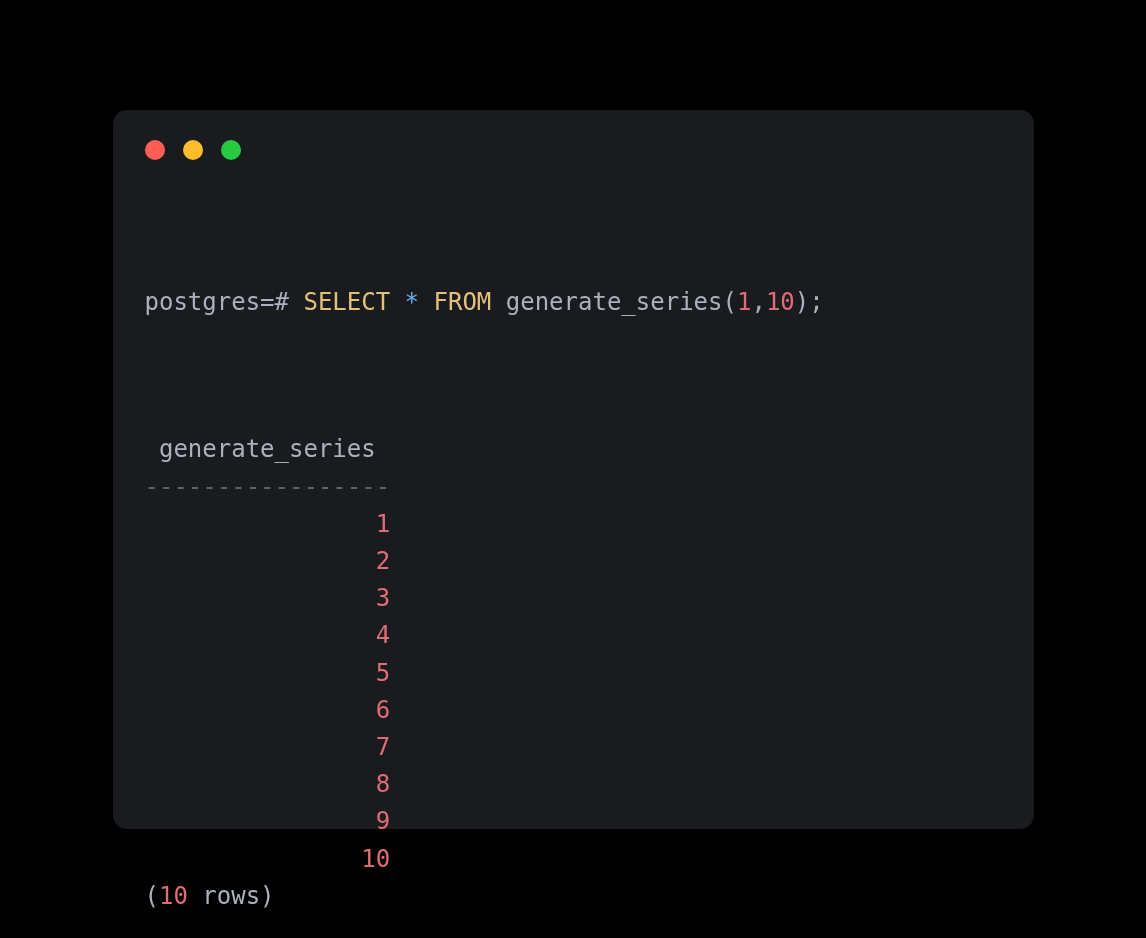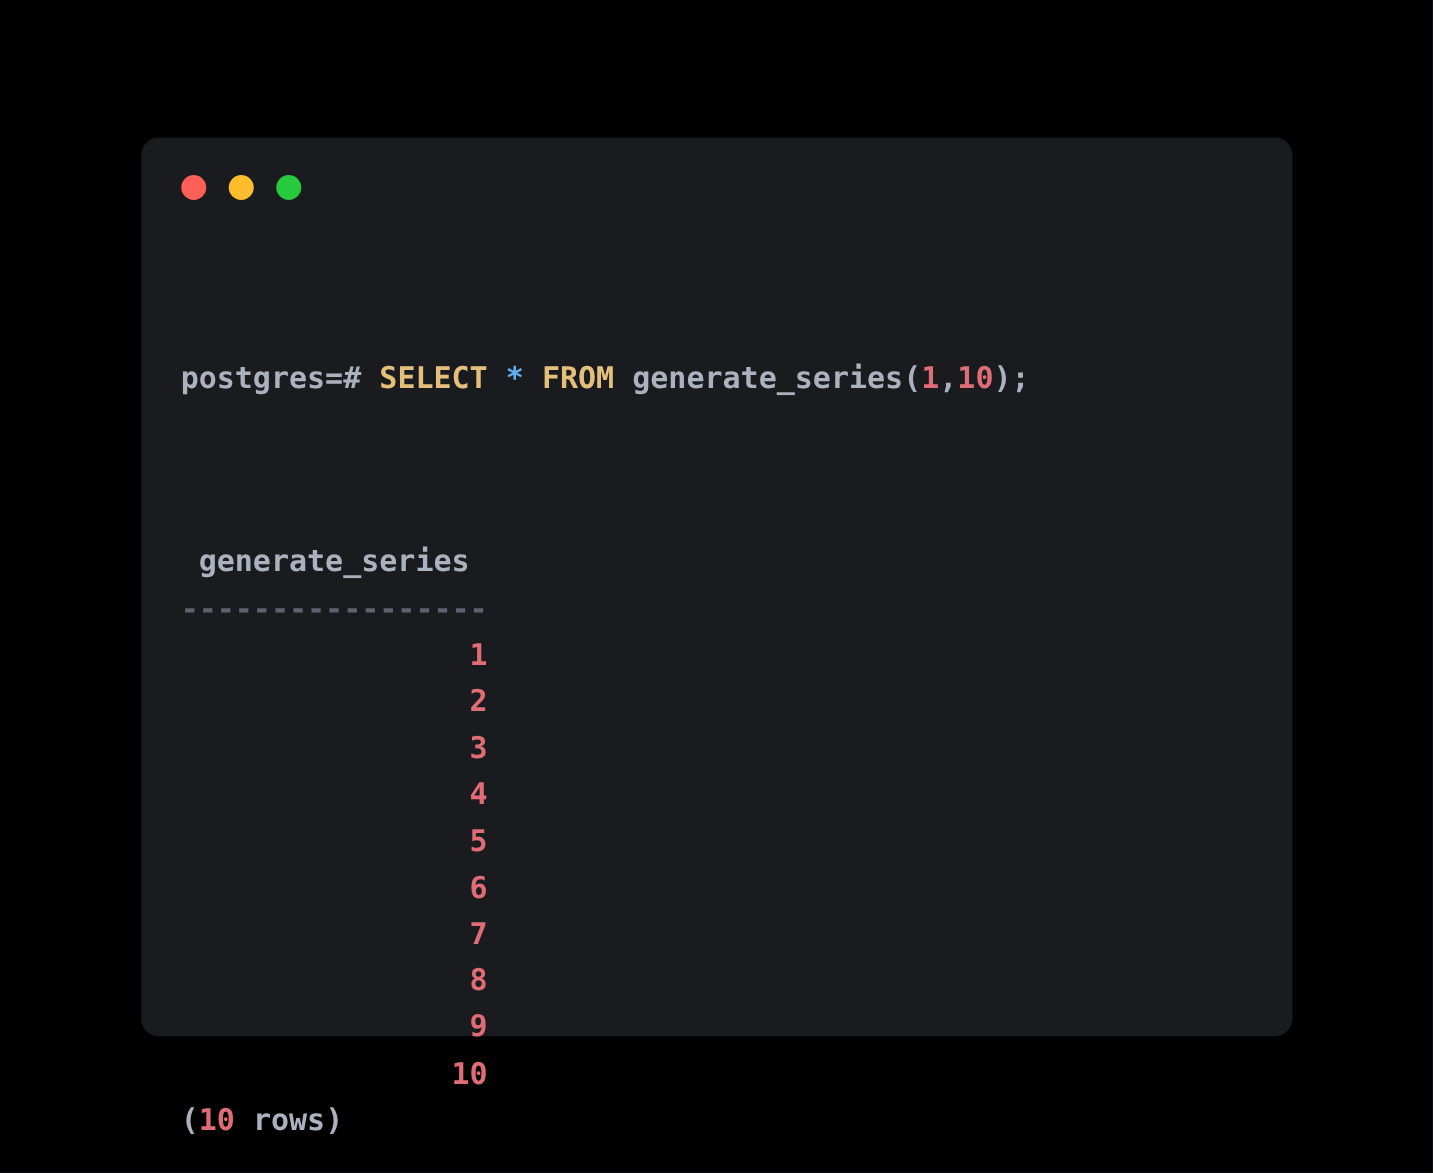--- a/index.html
+++ b/index.html
@@ -17,21 +17,20 @@
       font-family: 'SF Mono', 'Monaco', 'Menlo', 'Consolas', monospace;
     }
     .terminal-window {
       background: #1a1b1f;
       width: 921px;
       height: 719px;
       border-radius: 14px;
       padding: 30px 32px;
       position: relative;
       box-shadow: 0 10px 40px rgba(0,0,0,0.5);
-      font-weight: bold;
     }
     .traffic-lights {
       display: flex;
       gap: 18px;
       margin-bottom: 50px;
     }
     .light {
       width: 20px;
       height: 20px;
       border-radius: 50%;

